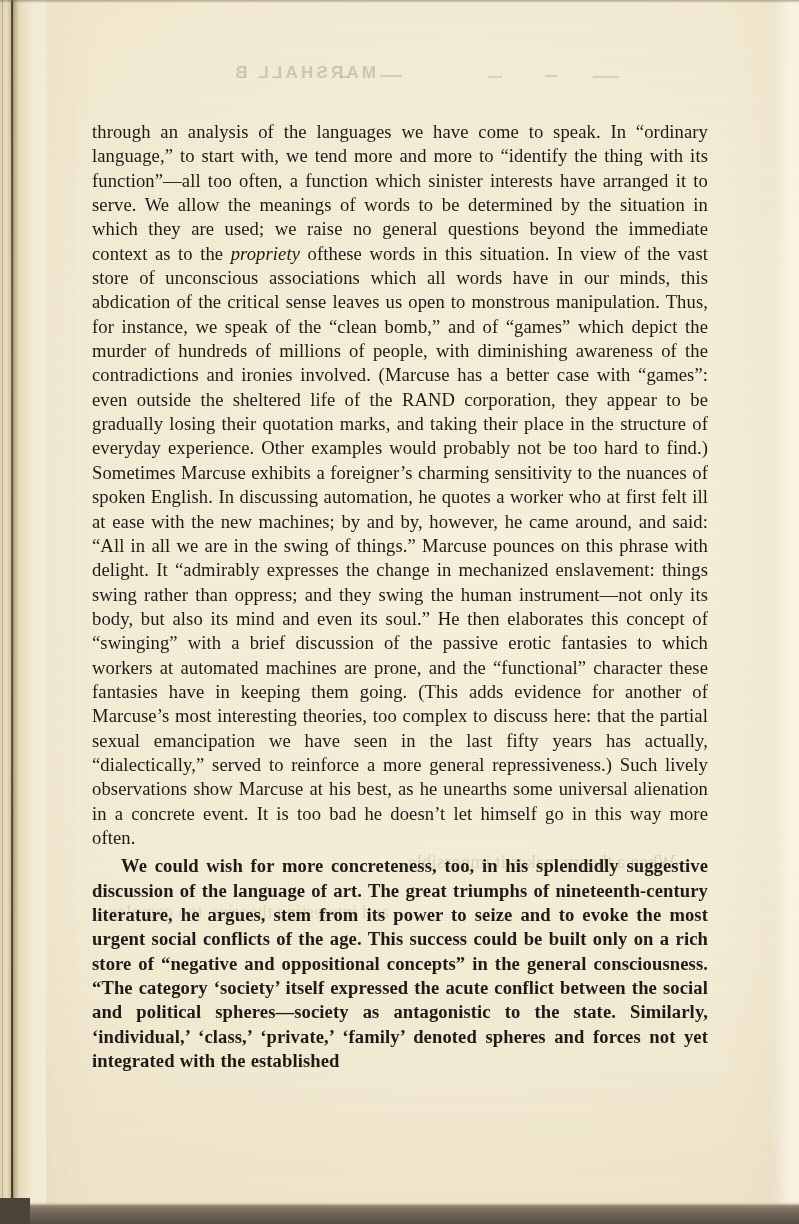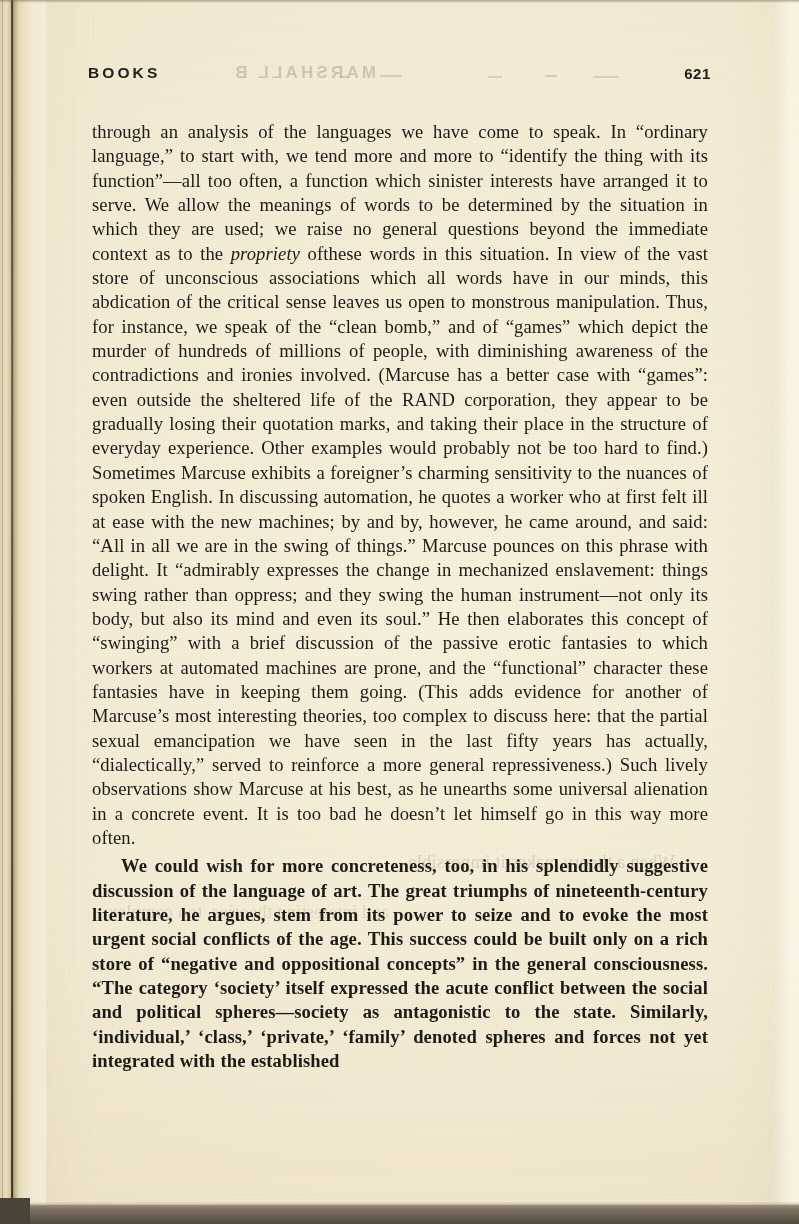--- a/index.html
+++ b/index.html
@@ -224,24 +224,20 @@
 <div id="scan-page">
 
   <div class="paper-base"></div>
   <div class="paper-grain"></div>
 
   <div class="bleed bleed-header">MARSHALL B</div>
   <div class="bleed-specks"></div>
   <div class="bleed bleed-line bleed-mid">When a theory makes it impossible</div>
   <div class="bleed bleed-line bleed-low">and interesting theories, too complex</div>
 
-  <div class="running-head">
-    <div class="head-label">BOOKS</div>
-    <div class="head-folio">621</div>
-  </div>
 
   <div class="text-block">
     <p class="para"><span>through an analysis of the languages we have come to speak. In “ordinary language,” to start with, we tend more and more to “identify the thing with its function”—all too often, a function which sinister interests have arranged it to serve. We allow the meanings of words to be determined by the situation in which they are used; we raise no general questions beyond the immediate context as to the </span><em>propriety</em><span> of</span><span>these words in this situation. In view of the vast store of unconscious associations which all words have in our minds, this abdication of the critical sense leaves us open to monstrous manipulation. Thus, for instance, we speak of the “clean bomb,” and of “games” which depict the murder of hundreds of millions of people, with diminishing awareness of the contradictions and ironies involved. (Marcuse has a better case with “games”: even outside the sheltered life of the RAND corporation, they appear to be gradually losing their quotation marks, and taking their place in the structure of everyday experience. Other examples would probably not be too hard to find.) Sometimes Marcuse exhibits a foreigner’s charming sensitivity to the nuances of spoken English. In discussing automation, he quotes a worker who at first felt ill at ease with the new machines; by and by, however, he came around, and said: “All in all we are in the swing of things.” Marcuse pounces on this phrase with delight. It “admirably expresses the change in mechanized enslavement: things swing rather than oppress; and they swing the human instrument—not only its body, but also its mind and even its soul.” He then elaborates this concept of “swinging” with a brief discussion of the passive erotic fantasies to which workers at automated machines are prone, and the “functional” character these fantasies have in keeping them going. (This adds evidence for another of Marcuse’s most interesting theories, too complex to discuss here: that the partial sexual emancipation we have seen in the last fifty years has actually, “dialectically,” served to reinforce a more general repressiveness.) Such lively observations show Marcuse at his best, as he unearths some universal alienation in a concrete event. It is too bad he doesn’t let himself go in this way more often.</span></p>
 
     <p class="para">We could wish for more concreteness, too, in his splendidly suggestive discussion of the language of art. The great triumphs of nineteenth-century literature, he argues, stem from its power to seize and to evoke the most urgent social conflicts of the age. This success could be built only on a rich store of “negative and oppositional concepts” in the general consciousness. “The category ‘society’ itself expressed the acute conflict between the social and political spheres—society as antagonistic to the state. Similarly, ‘individual,’ ‘class,’ ‘private,’ ‘family’ denoted spheres and forces not yet integrated with the established</p>
   </div>
 
   <div class="ink-soften"></div>
 
   <div class="gutter-shadow"></div>

